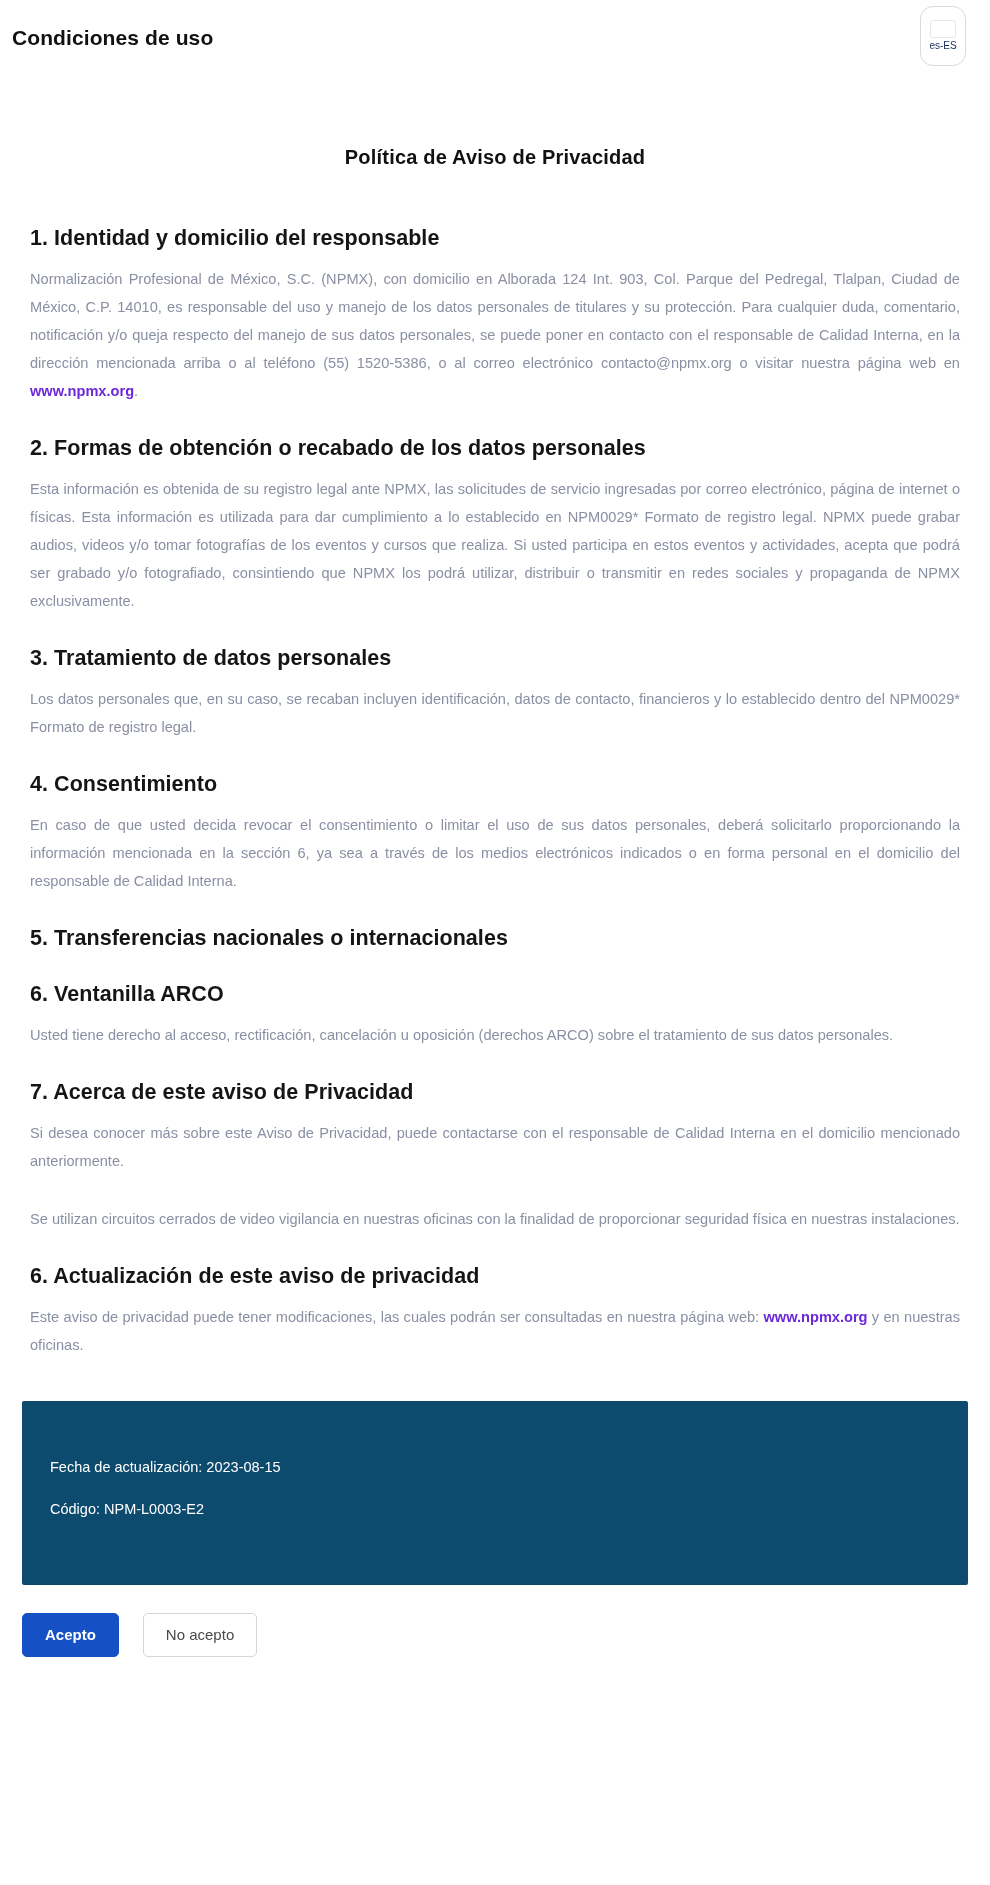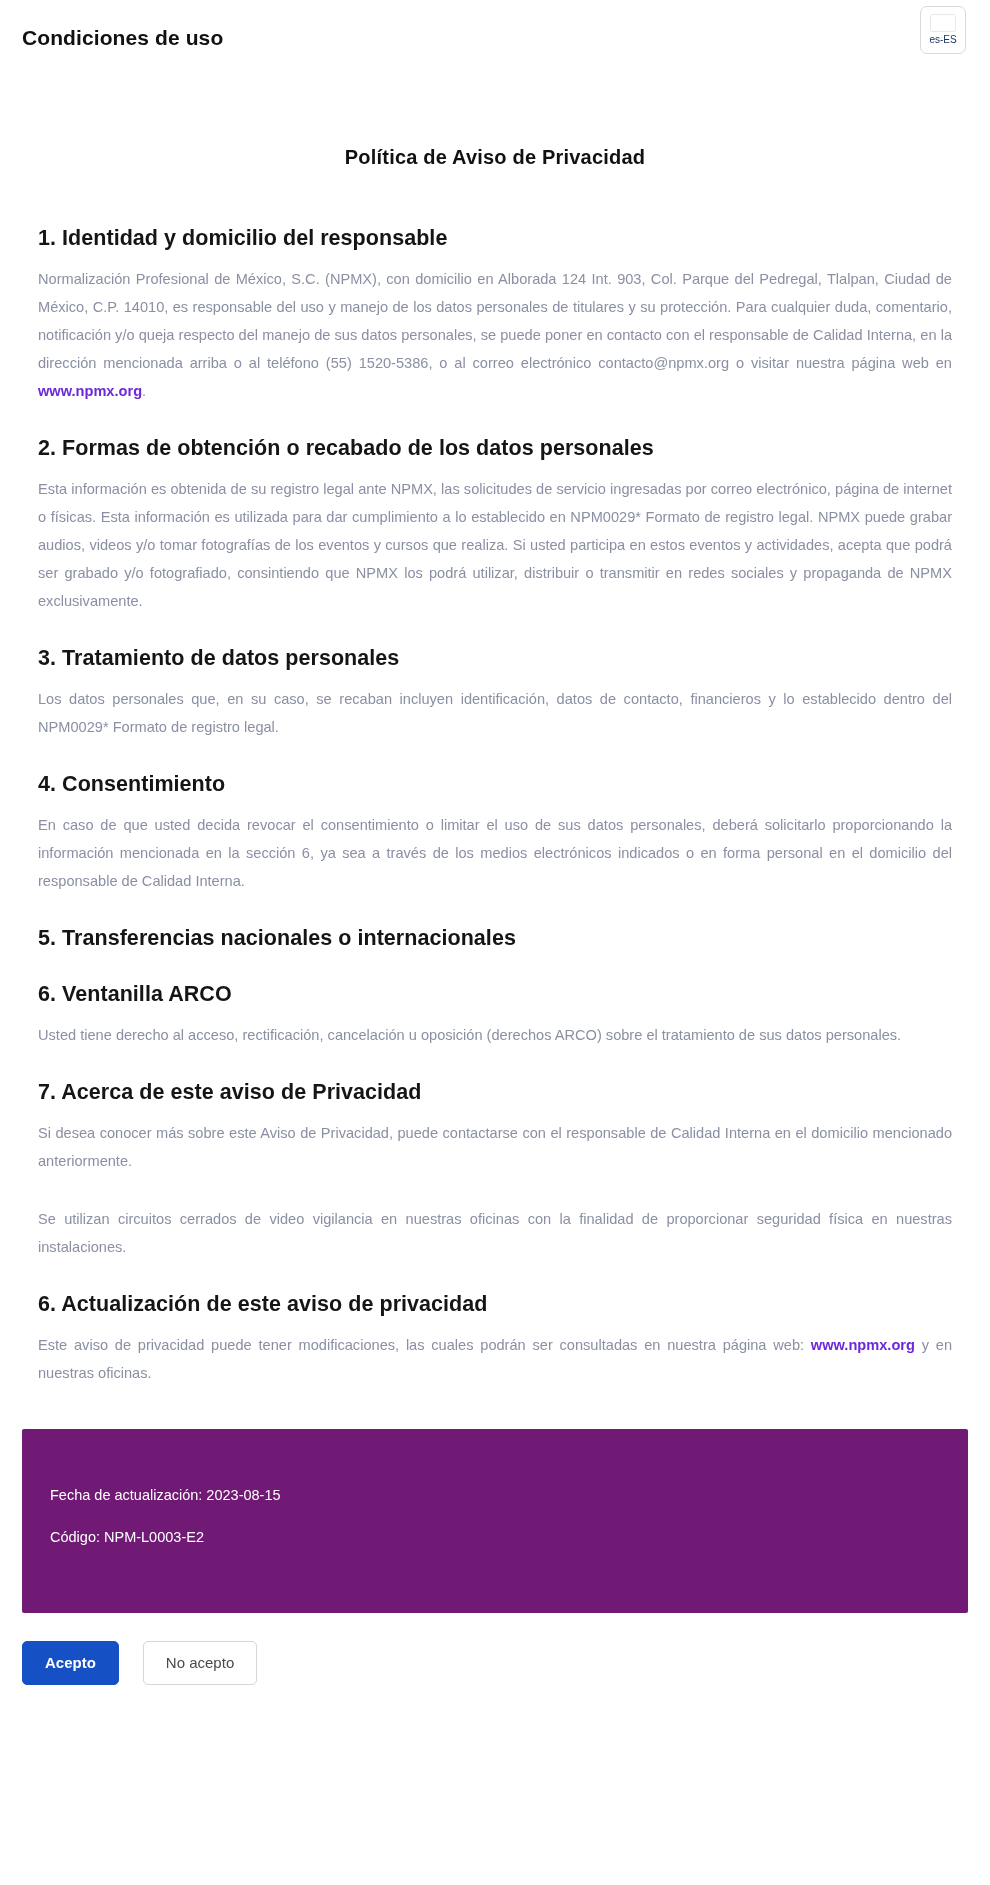--- a/index.html
+++ b/index.html
@@ -25,36 +25,36 @@
 
   
   .topbar {
     position: relative;
     height: 72px;
     padding: 0 22px;
     box-sizing: border-box;
   }
   .topbar-title {
     position: absolute;
-    left: 22px;
+    left: 12px;
     top: 26px;
     font-size: 21px;
     font-weight: bold;
     color: #111111;
     letter-spacing: 0.1px;
     margin: 0;
   }
   .lang-button {
     position: absolute;
     right: 24px;
     top: 6px;
     width: 46px;
-    height: 48px;
+    height: 60px;
     border: 1px solid #d9d9de;
-    border-radius: 7px;
+    border-radius: 13px;
     background: #ffffff;
     display: flex;
     flex-direction: column;
     align-items: center;
     justify-content: center;
     gap: 3px;
     cursor: pointer;
     box-sizing: border-box;
   }
   .flag-icon {
@@ -83,21 +83,21 @@
     text-align: center;
     font-size: 20px;
     font-weight: bold;
     color: #111111;
     margin: 74px 0 0 0;
     padding: 0;
     letter-spacing: 0.2px;
   }
 
   .section {
-    margin: 16px;
+    margin: 8px;
   }
   .section-heading {
     font-size: 21.5px;
     font-weight: bold;
     color: #151515;
     margin: 0;
     padding: 0;
     letter-spacing: 0.05px;
     line-height: 1.25;
   }
@@ -113,21 +113,21 @@
   #sec-1 { margin-top: 56px; }
   .doc-link {
     color: #6d28d9;
     text-decoration: none;
     font-weight: bold;
   }
 
   
   .info-box {
     margin: 42px 0 0 0;
-    background: #701a75;
+    background: #0c4a6e;
     color: #ffffff;
     border-radius: 2px;
     padding: 56px 28px 58px 28px;
     box-sizing: border-box;
     min-height: 180px;
   }
   .info-line {
     font-size: 14.5px;
     line-height: 20px;
     margin: 0 0 22px 0;

